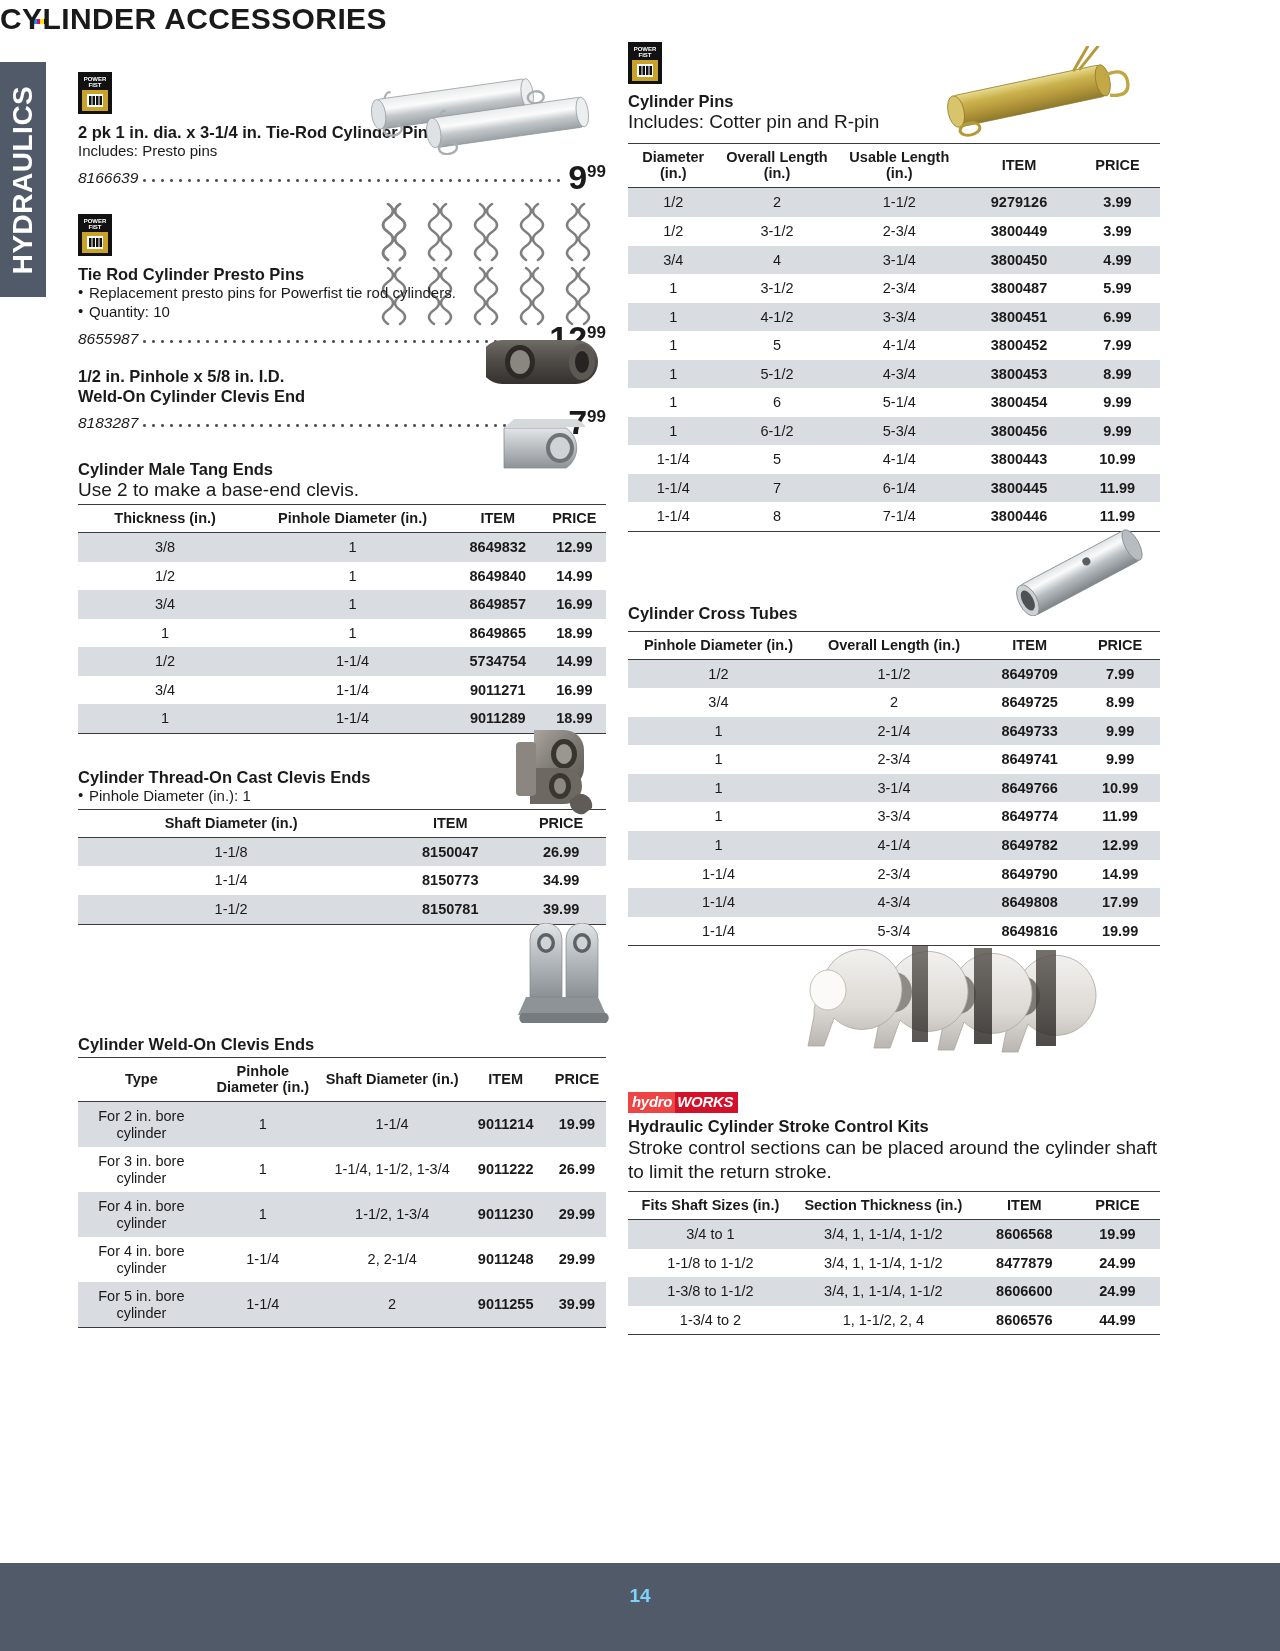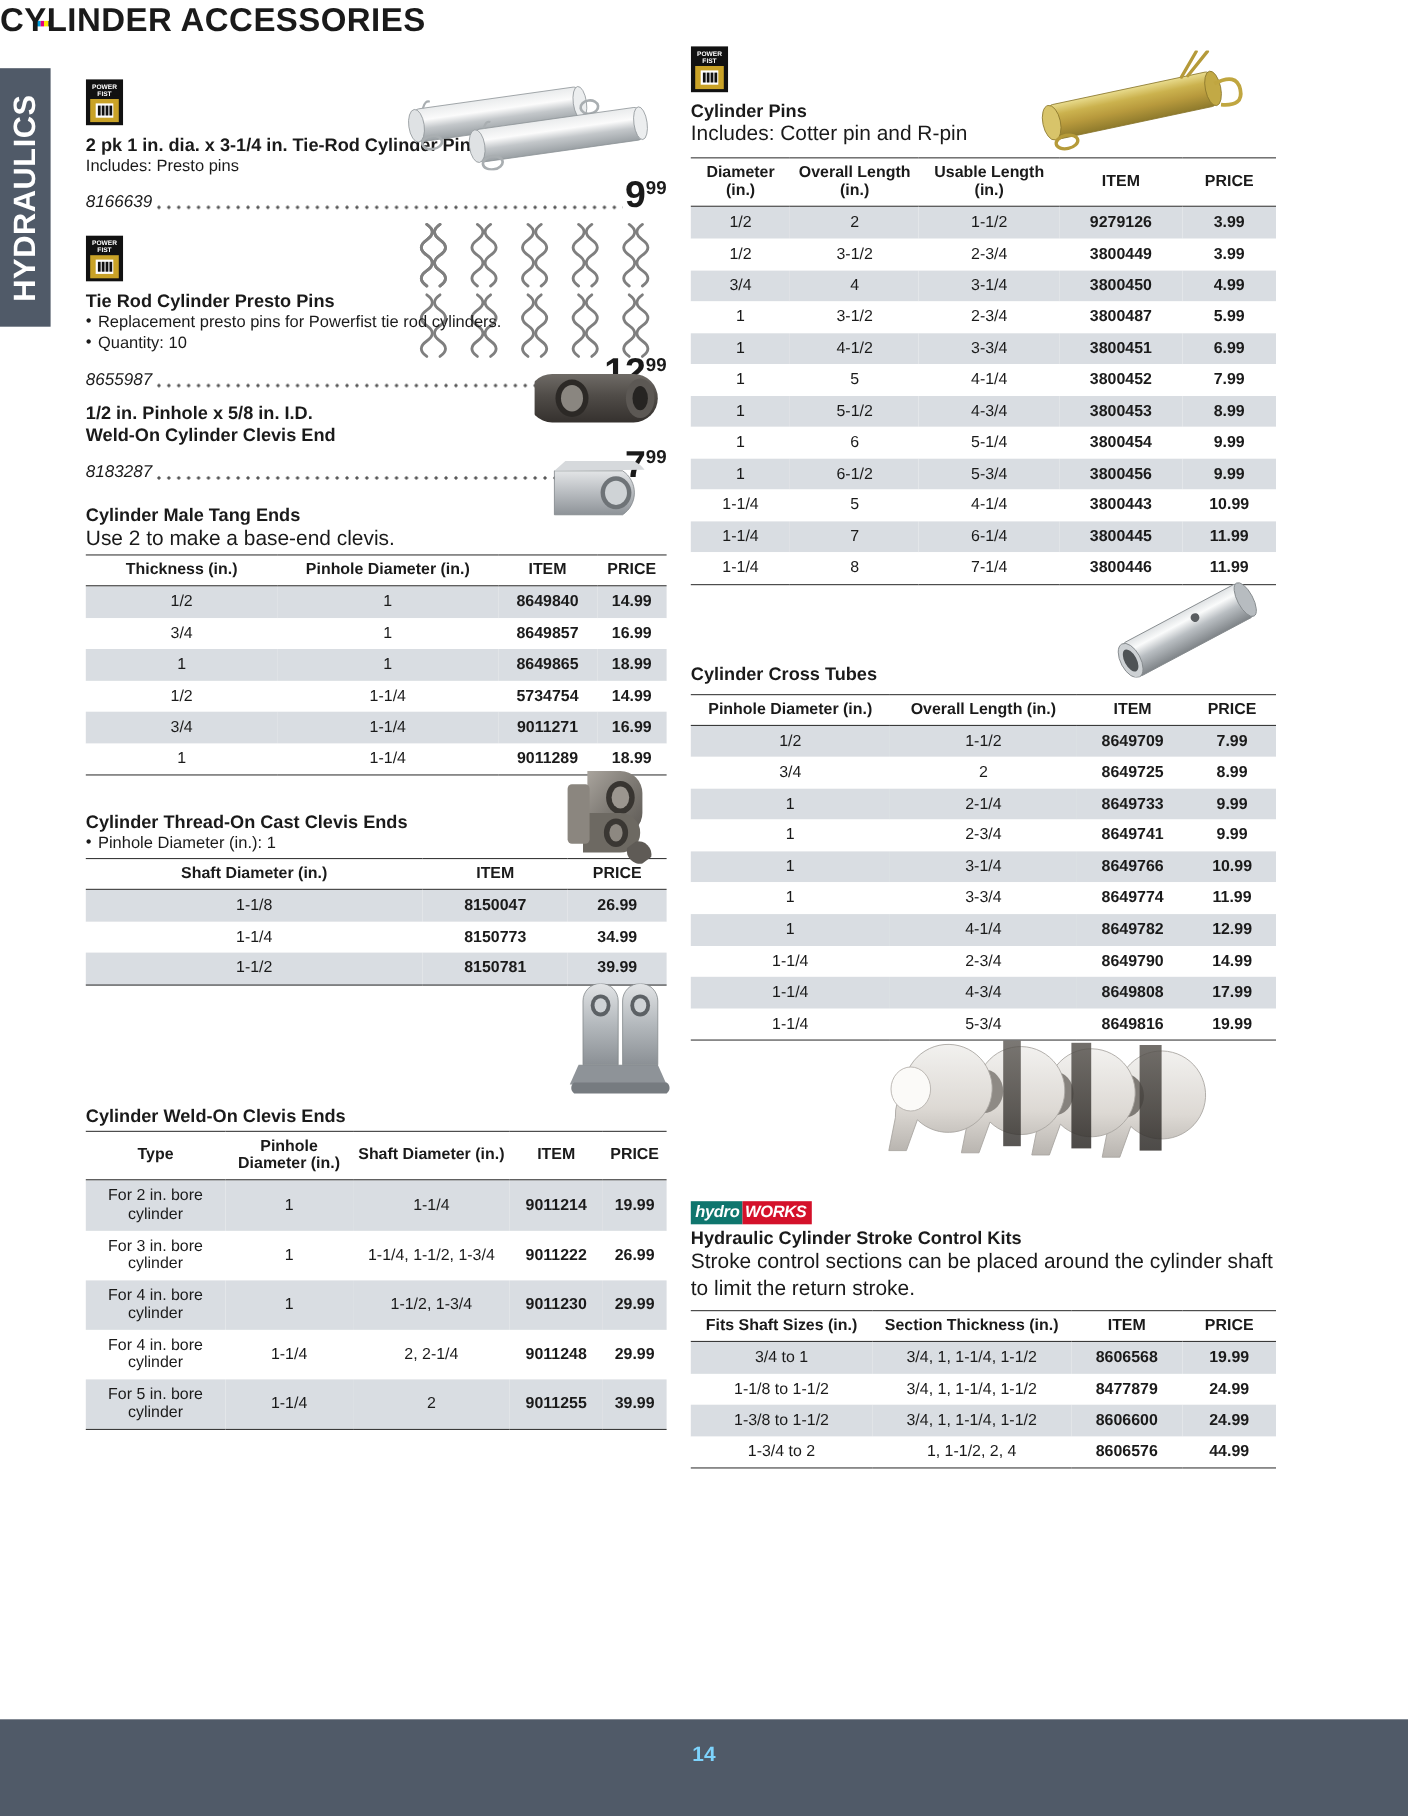--- a/index.html
+++ b/index.html
@@ -42,21 +42,21 @@
   .pf-badge { width: 34px; height: 42px; display: block; }
 
   
   .prod { position: relative; }
   .prod-title { font-size: 16.5px; font-weight: bold; line-height: 1.22; }
   .prod-sub   { font-size: 15px; line-height: 1.25; }
   .bullets { list-style: none; font-size: 15px; line-height: 1.26; }
   .bullets li { position: relative; padding-left: 11px; }
   .bullets li:before { content: "\2022"; position: absolute; left: 0; top: -1px; }
 
-  .itemline { display: flex; align-items: flex-end; width: 100%; margin-top: 1px; }
+  .itemline { display: flex; align-items: center; width: 100%; margin-top: 1px; }
   .itemno { font-style: italic; font-size: 15.5px; white-space: nowrap; }
   .dots {
     flex: 1 1 auto; height: 13px;
     background-image: radial-gradient(circle, #555 1.3px, transparent 1.6px);
     background-size: 9px 9px;
     background-position: 0 6px;
     background-repeat: repeat-x;
     margin: 0 2px 2px 2px;
   }
   .price { font-weight: bold; font-size: 34px; line-height: .92; white-space: nowrap; }
@@ -81,21 +81,21 @@
   table.spec tbody tr:nth-child(odd) td { background: #d9dde2; }
   table.spec tbody tr:nth-child(even) td { background: #ffffff; }
   table.spec td.item, table.spec td.pricecell { font-weight: bold; }
   table.spec tbody tr:last-child td { border-bottom: 1.6px solid #3a3a3a; }
 
   
   .art { position: absolute; }
 
   
   .hw-logo { display: inline-flex; height: 21px; align-items: stretch; font-style: italic; font-weight: bold; }
-  .hw-logo .hw1 { background: #0f766e; color: #fff; font-size: 15px; padding: 1px 3px 0 4px; letter-spacing: -.3px; }
+  .hw-logo .hw1 { background: #ef4444; color: #fff; font-size: 15px; padding: 1px 3px 0 4px; letter-spacing: -.3px; }
   .hw-logo .hw2 { background: #d4112a; color: #fff; font-size: 15px; padding: 1px 5px 0 2px; letter-spacing: -.3px; }
 
   
   .footer {
     position: absolute; left: 0; bottom: 0; width: 1280px; height: 88px;
     background: #505a68;
   }
   .footer .pg {
     position: absolute; left: 50%; top: 22px; transform: translateX(-50%);
     color: #7dd3fc; font-weight: bold; font-size: 19px;
@@ -263,20 +263,26 @@
       <table class="spec">
         <thead>
             <tr>
           <th style="width:33%">Thickness (in.)</th>
           <th style="width:38%">Pinhole Diameter (in.)</th>
           <th style="width:17%">ITEM</th>
           <th style="width:12%">PRICE</th>
         </tr>
           </thead>
         <tbody>
+            <tr>
+              <td>3/8</td>
+              <td>1</td>
+              <td class="item">8649832</td>
+              <td class="pricecell">12.99</td>
+            </tr>
             <tr>
               <td>1/2</td>
               <td>1</td>
               <td class="item">8649840</td>
               <td class="pricecell">14.99</td>
             </tr>
             <tr>
               <td>3/4</td>
               <td>1</td>
               <td class="item">8649857</td>

